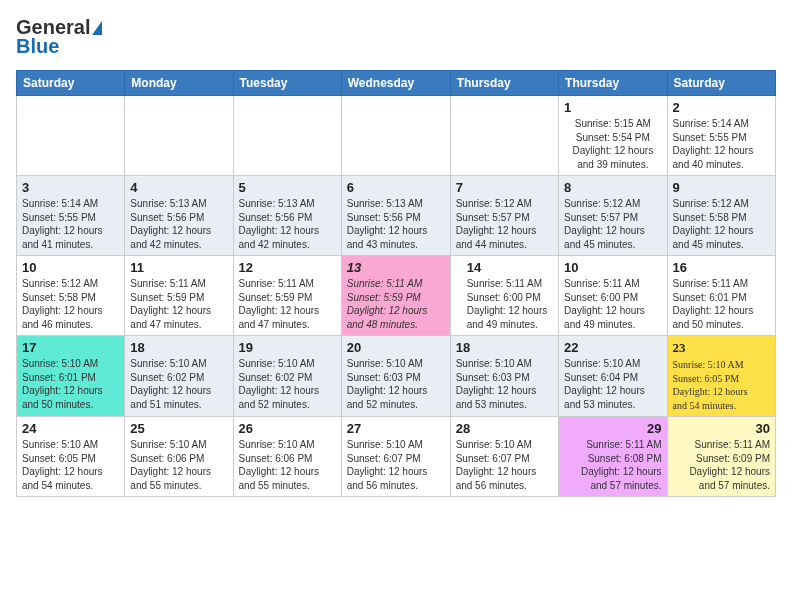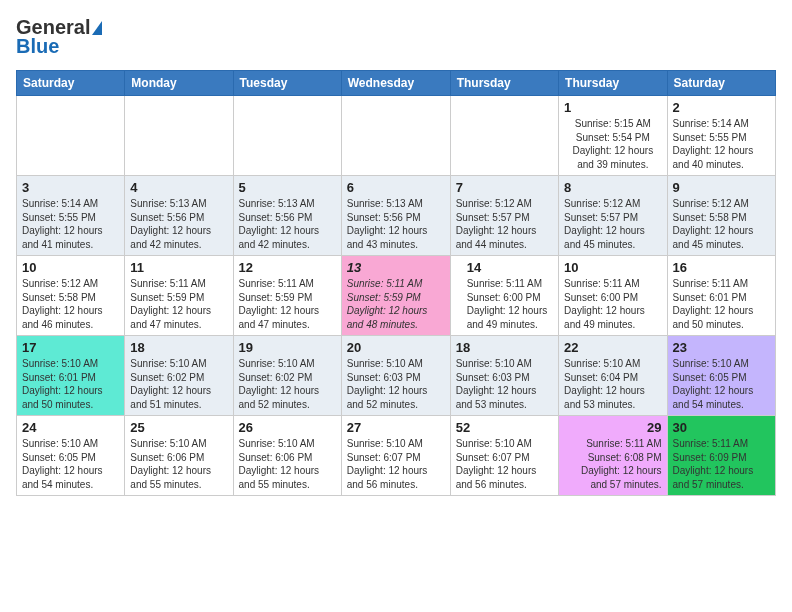--- a/index.html
+++ b/index.html
@@ -283,21 +283,21 @@
 Daylight: 12 hours
 and 53 minutes.</div>
         </td>
         <td style="background: rgb(232, 238, 244); margin-top: 30px;">
           <span class="day-num">22</span>
           <div class="day-info" style="white-space: pre-line;">Sunrise: 5:10 AM
 Sunset: 6:04 PM
 Daylight: 12 hours
 and 53 minutes.</div>
         </td>
-        <td style="background: #c4b5fd;">
+        <td style="background: #fde047; font-family: Liberation Serif, serif;">
           <span class="day-num">23</span>
           <div class="day-info" style="white-space: pre-line;">Sunrise: 5:10 AM
 Sunset: 6:05 PM
 Daylight: 12 hours
 and 54 minutes.</div>
         </td>
       </tr>
       <tr class="row-odd">
         <td style="background: rgb(255, 255, 255);">
           <span class="day-num">24</span>
@@ -321,34 +321,34 @@
 and 55 minutes.</div>
         </td>
         <td style="background: rgb(255, 255, 255);">
           <span class="day-num">27</span>
           <div class="day-info" style="white-space: pre-line;">Sunrise: 5:10 AM
 Sunset: 6:07 PM
 Daylight: 12 hours
 and 56 minutes.</div>
         </td>
         <td style="background: rgb(255, 255, 255);">
-          <span class="day-num">52</span>
+          <span class="day-num">28</span>
           <div class="day-info" style="white-space: pre-line;">Sunrise: 5:10 AM
 Sunset: 6:07 PM
 Daylight: 12 hours
 and 56 minutes.</div>
         </td>
         <td style="background: #f0abfc; text-align: right;">
           <span class="day-num">29</span>
           <div class="day-info" style="white-space: pre-line;">Sunrise: 5:11 AM
 Sunset: 6:08 PM
 Daylight: 12 hours
 and 57 minutes.</div>
         </td>
-        <td style="background: #22c55e;">
+        <td style="background: #fef9c3; text-align: right;">
           <span class="day-num">30</span>
           <div class="day-info" style="white-space: pre-line;">Sunrise: 5:11 AM
 Sunset: 6:09 PM
 Daylight: 12 hours
 and 57 minutes.</div>
         </td>
       </tr>
     </tbody>
 </table>
 

